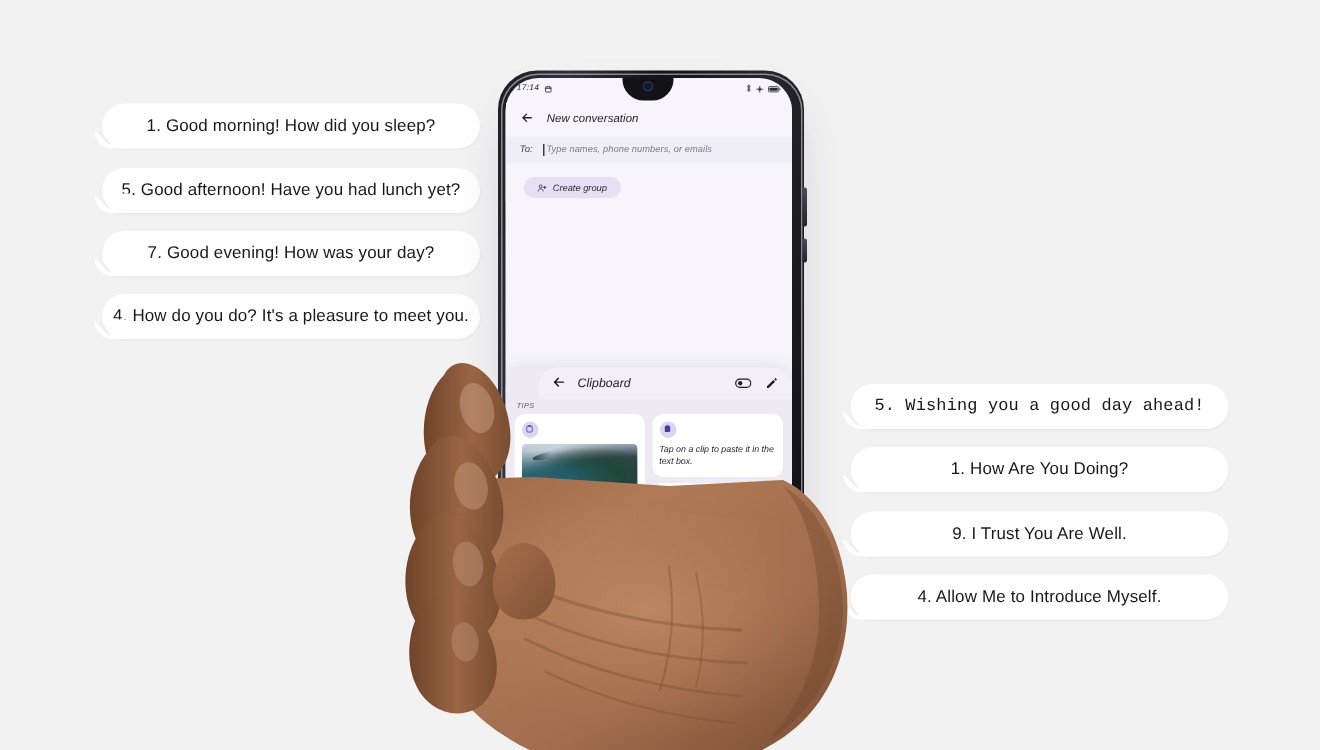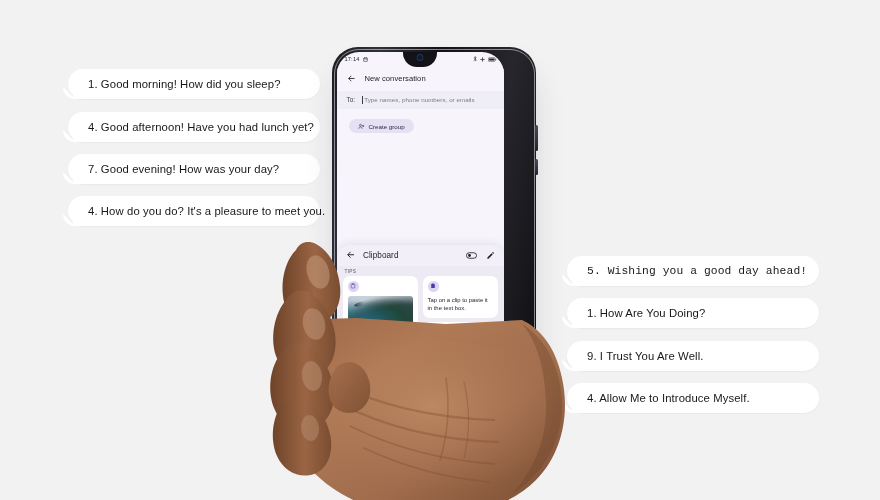--- a/index.html
+++ b/index.html
@@ -18,20 +18,21 @@
     border-radius: 19px;
     height: 30px;
     display: flex;
     align-items: center;
     padding: 0 20px;
     font-size: 11.3px;
     color: #17181a;
     letter-spacing: .1px;
     white-space: nowrap;
     box-shadow: 0 1px 2px rgba(0,0,0,.045);
+    justify-content: center;
   }
   .bubble::after {
     content: "";
     position: absolute;
     left: -5px; bottom: 0;
     width: 12px; height: 12px;
     background: #ffffff;
     border-bottom-right-radius: 14px;
     clip-path: polygon(0 100%, 100% 100%, 100% 0);
     transform: scaleX(-1);
@@ -58,24 +59,25 @@
     border-radius: 26px;
     padding: 4px;
   }
   .phone-rim {
     position: absolute; left: 1.5px; top: 1.5px; right: 1.5px; bottom: 1.5px;
     border-radius: 25px;
     border: 1.2px solid rgba(225,228,235,.55);
     pointer-events: none;
   }
   .screen {
-    position: absolute; left: 4.5px; top: 4.5px; width: 167px; height: 331px;
+    position: absolute; left: 4.5px; top: 4.5px; width: 191px; height: 331px;
     background: #f7f5fb;
     border-radius: 22px;
     overflow: hidden;
+    font-style: italic;
   }
   .notch {
     position: absolute; left: 50%; transform: translateX(-50%);
     top: 0; width: 34px; height: 15px;
     background: #131317;
     border-bottom-left-radius: 14px; border-bottom-right-radius: 14px;
     z-index: 30;
   }
   .notch-cam {
     position: absolute; left: 50%; transform: translateX(-50%);
@@ -133,21 +135,21 @@
     background: #edeaf4;
     border-top-left-radius: 13px; border-top-right-radius: 13px;
     box-shadow: 0 -2px 9px rgba(60,50,90,.10);
     padding-bottom: 0;
     z-index: 15;
   }
   .cb-header {
     display: flex; align-items: center;
     height: 21px; padding: 0 9px;
     background: #f2eff8;
-    border-top-left-radius: 13px; border-top-right-radius: 13px;
+    border-top-left-radius: 13px; border-top-right-radius: 13px; margin-left: 22px;
   }
   .cb-title { font-size: 8.2px; color: #1d1b24; margin-left: 8px; flex: 1; letter-spacing: .05px; }
   .cb-actions { display: flex; align-items: center; gap: 9px; }
 
   .cb-tips { font-size: 4.8px; color: #5b5768; padding: 3px 0 2px 8px; letter-spacing: .3px; }
 
   .cb-cols { display: flex; gap: 5px; padding: 0 6px; }
   .cb-col { flex: 1; display: flex; flex-direction: column; gap: 4px; }
 
   .cb-card {
@@ -200,21 +202,21 @@
 </style>
 </head>
 <body>
 
 <div id="stage">
 
   <div class="bubble" style="left:68px; top:69px; width:252px;">
     <span>1. Good morning! How did you sleep?</span>
   </div>
   <div class="bubble" style="left:68px; top:112px; width:252px;">
-    <span>4. Good afternoon! Have you had lunch yet?</span>
+    <span>5. Good afternoon! Have you had lunch yet?</span>
   </div>
   <div class="bubble" style="left:68px; top:154px; width:252px;">
     <span>7. Good evening! How was your day?</span>
   </div>
   <div class="bubble" style="left:68px; top:196px; width:252px;">
     <span>4. How do you do? It's a pleasure to meet you.</span>
   </div>
 
   <div class="bubble" style="left:567px; top:256px; width:252px;font-family:Liberation Mono, monospace;">
     <span>5. Wishing you a good day ahead!</span>

